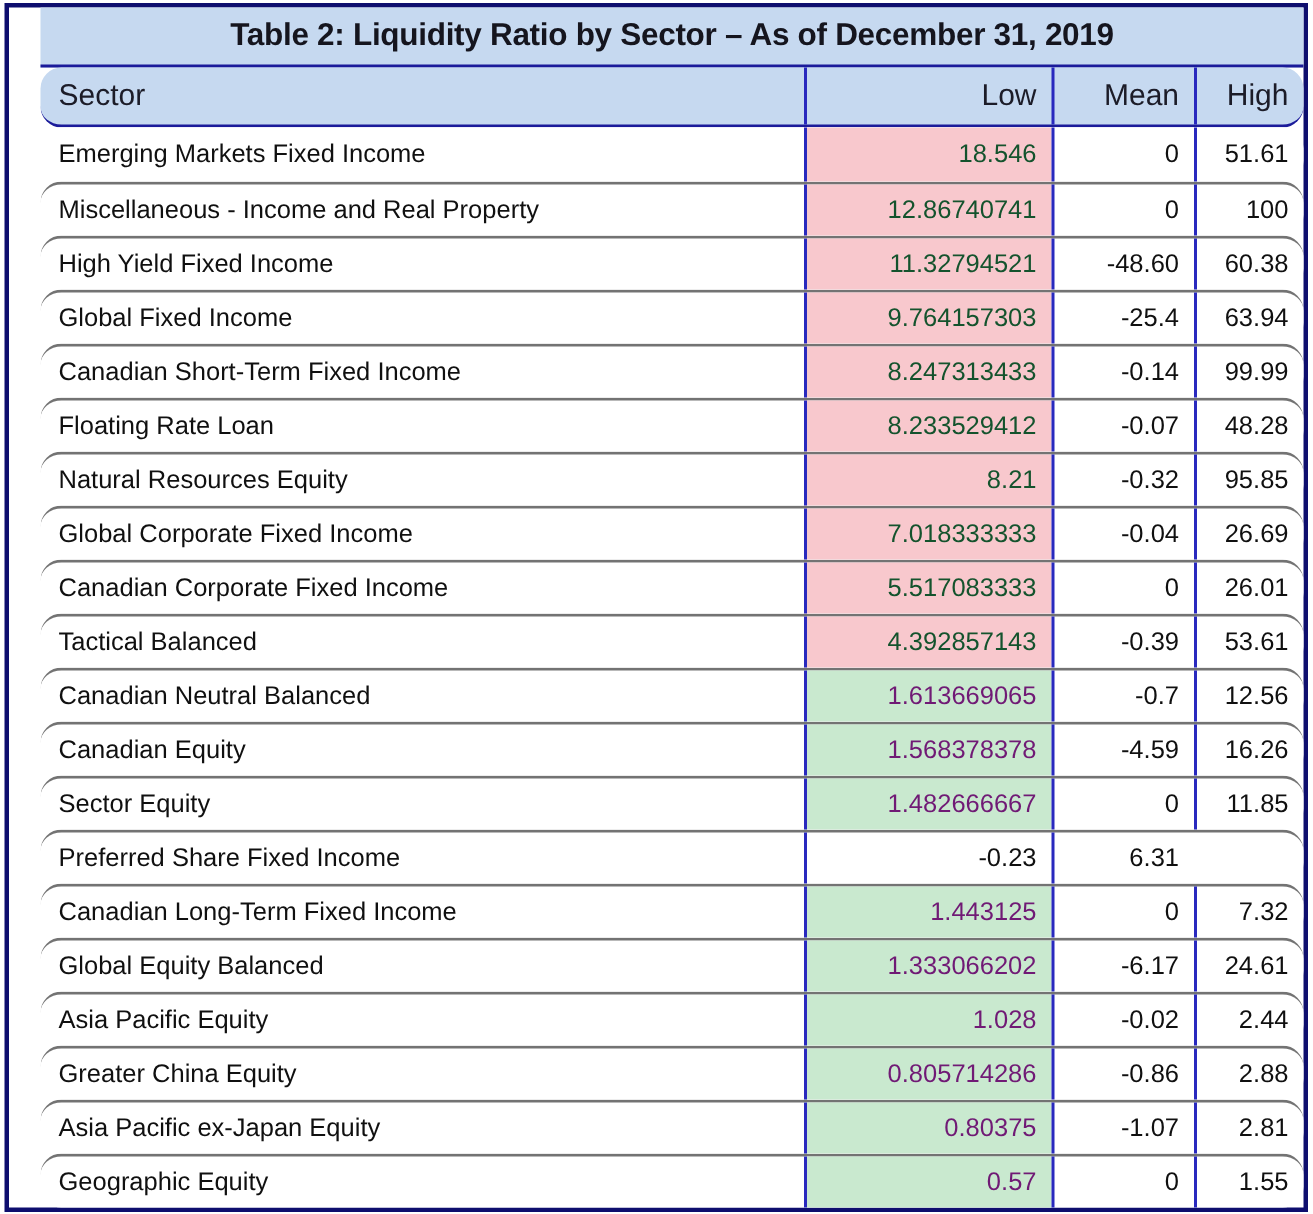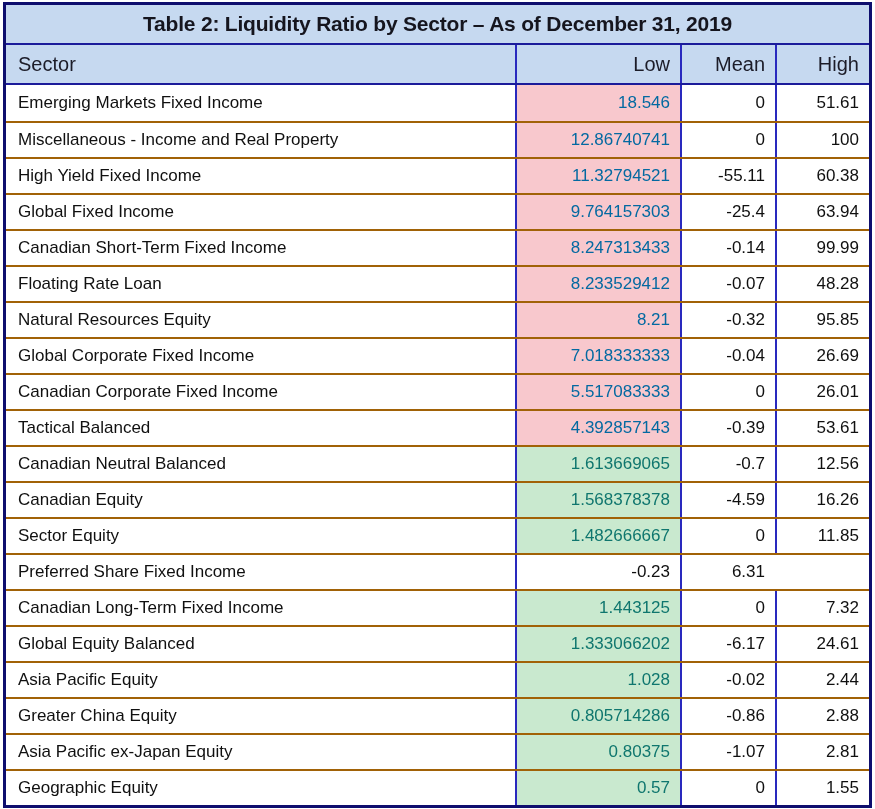--- a/index.html
+++ b/index.html
@@ -7,55 +7,57 @@
     width: 875px; height: 809px;
     background: #ffffff;
     font-family: "Liberation Sans", sans-serif;
     overflow: hidden;
   }
   .table-frame {
     margin: 2px 2px 0 3px;
     width: 869px;
     border: 3px solid #0e0e6e;
     background: #ffffff;
+    padding-left: 21px;
   }
   .title-row {
     height: 40px;
     background: #c6d9f0;
     border-bottom: 2px solid #1b1b9a;
     display: flex; align-items: center; justify-content: center;
     font-size: 21px; font-weight: bold; color: #15151e;
     letter-spacing: -0.2px;
   }
   .grid-row {
     display: grid;
     grid-template-columns: 509px 165px 95px 1fr;
     width: 100%;
+    border-radius: 14px;
   }
   .header-row {
     height: 40px;
     background: #c6d9f0;
     border-bottom: 2px solid #1b1b9a;
     font-size: 20px; color: #1c1c28;
   }
   .data-row {
     height: 36px;
     background: #ffffff;
     font-size: 17px; color: #101010;
   }
-  .data-row + .data-row { border-top: 2px solid #a16207; }
+  .data-row + .data-row { border-top: 2px solid #737373; }
   .cell {
     display: flex; align-items: center;
     padding: 0 10px 0 12px;
     overflow: hidden; white-space: nowrap;
   }
   .cell.num { justify-content: flex-end; padding: 0 10px; }
   .col-mean, .col-low, .col-high { border-left: 2px solid #2929be; }
-  .mean-red   { background: #f8c8cd; color: #0369a1; }
-  .mean-green { background: #c9e9cf; color: #0f766e; }
+  .mean-red   { background: #f8c8cd; color: #14532d; }
+  .mean-green { background: #c9e9cf; color: #701a75; }
 </style>
 </head>
 <body>
 
 <div class="table-frame">
   <div class="title-row">Table 2: Liquidity Ratio by Sector – As of December 31, 2019</div>
 
   <div class="grid-row header-row">
     <div class="cell col-sector">Sector</div>
     <div class="cell num col-low">Low</div>
@@ -72,21 +74,21 @@
   </div>
       <div class="grid-row data-row">
     <div class="cell col-sector">Miscellaneous - Income and Real Property</div>
     <div class="cell num col-mean mean-red">12.86740741</div>
     <div class="cell num col-low">0</div>
     <div class="cell num col-high">100</div>
   </div>
       <div class="grid-row data-row">
     <div class="cell col-sector">High Yield Fixed Income</div>
     <div class="cell num col-mean mean-red">11.32794521</div>
-    <div class="cell num col-low">-55.11</div>
+    <div class="cell num col-low">-48.60</div>
     <div class="cell num col-high">60.38</div>
   </div>
       <div class="grid-row data-row">
     <div class="cell col-sector">Global Fixed Income</div>
     <div class="cell num col-mean mean-red">9.764157303</div>
     <div class="cell num col-low">-25.4</div>
     <div class="cell num col-high">63.94</div>
   </div>
       <div class="grid-row data-row">
     <div class="cell col-sector">Canadian Short-Term Fixed Income</div>

